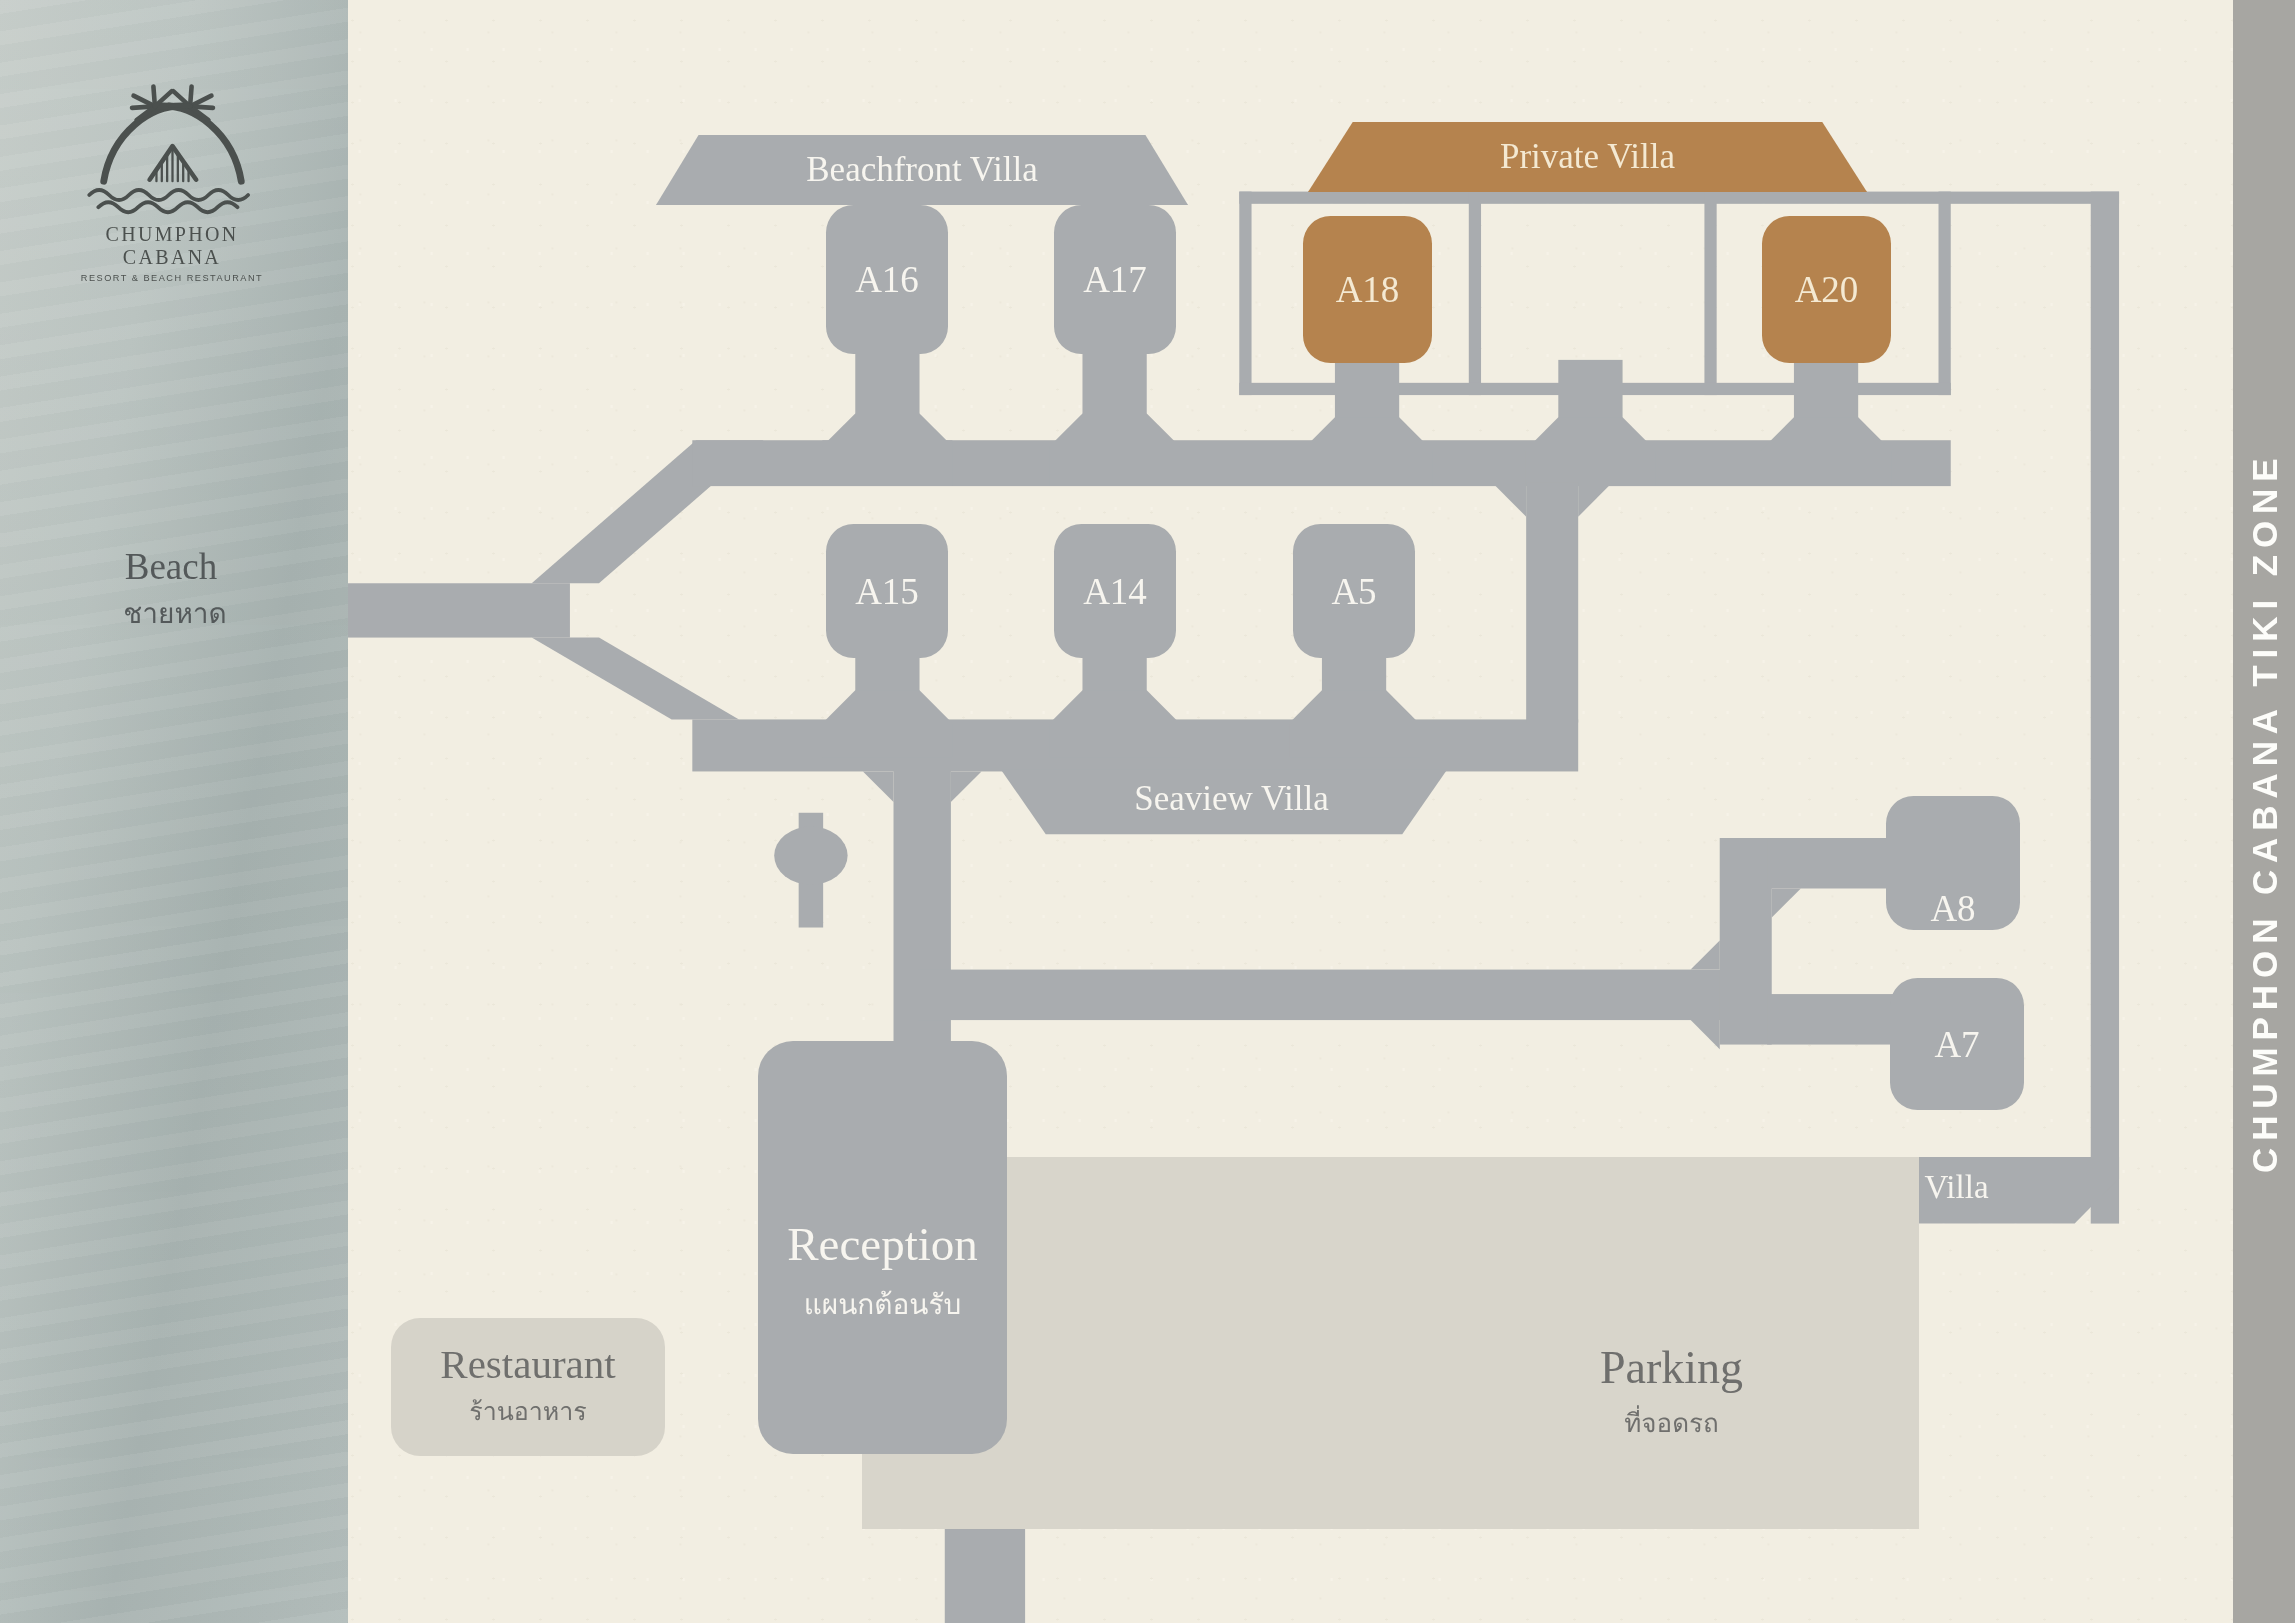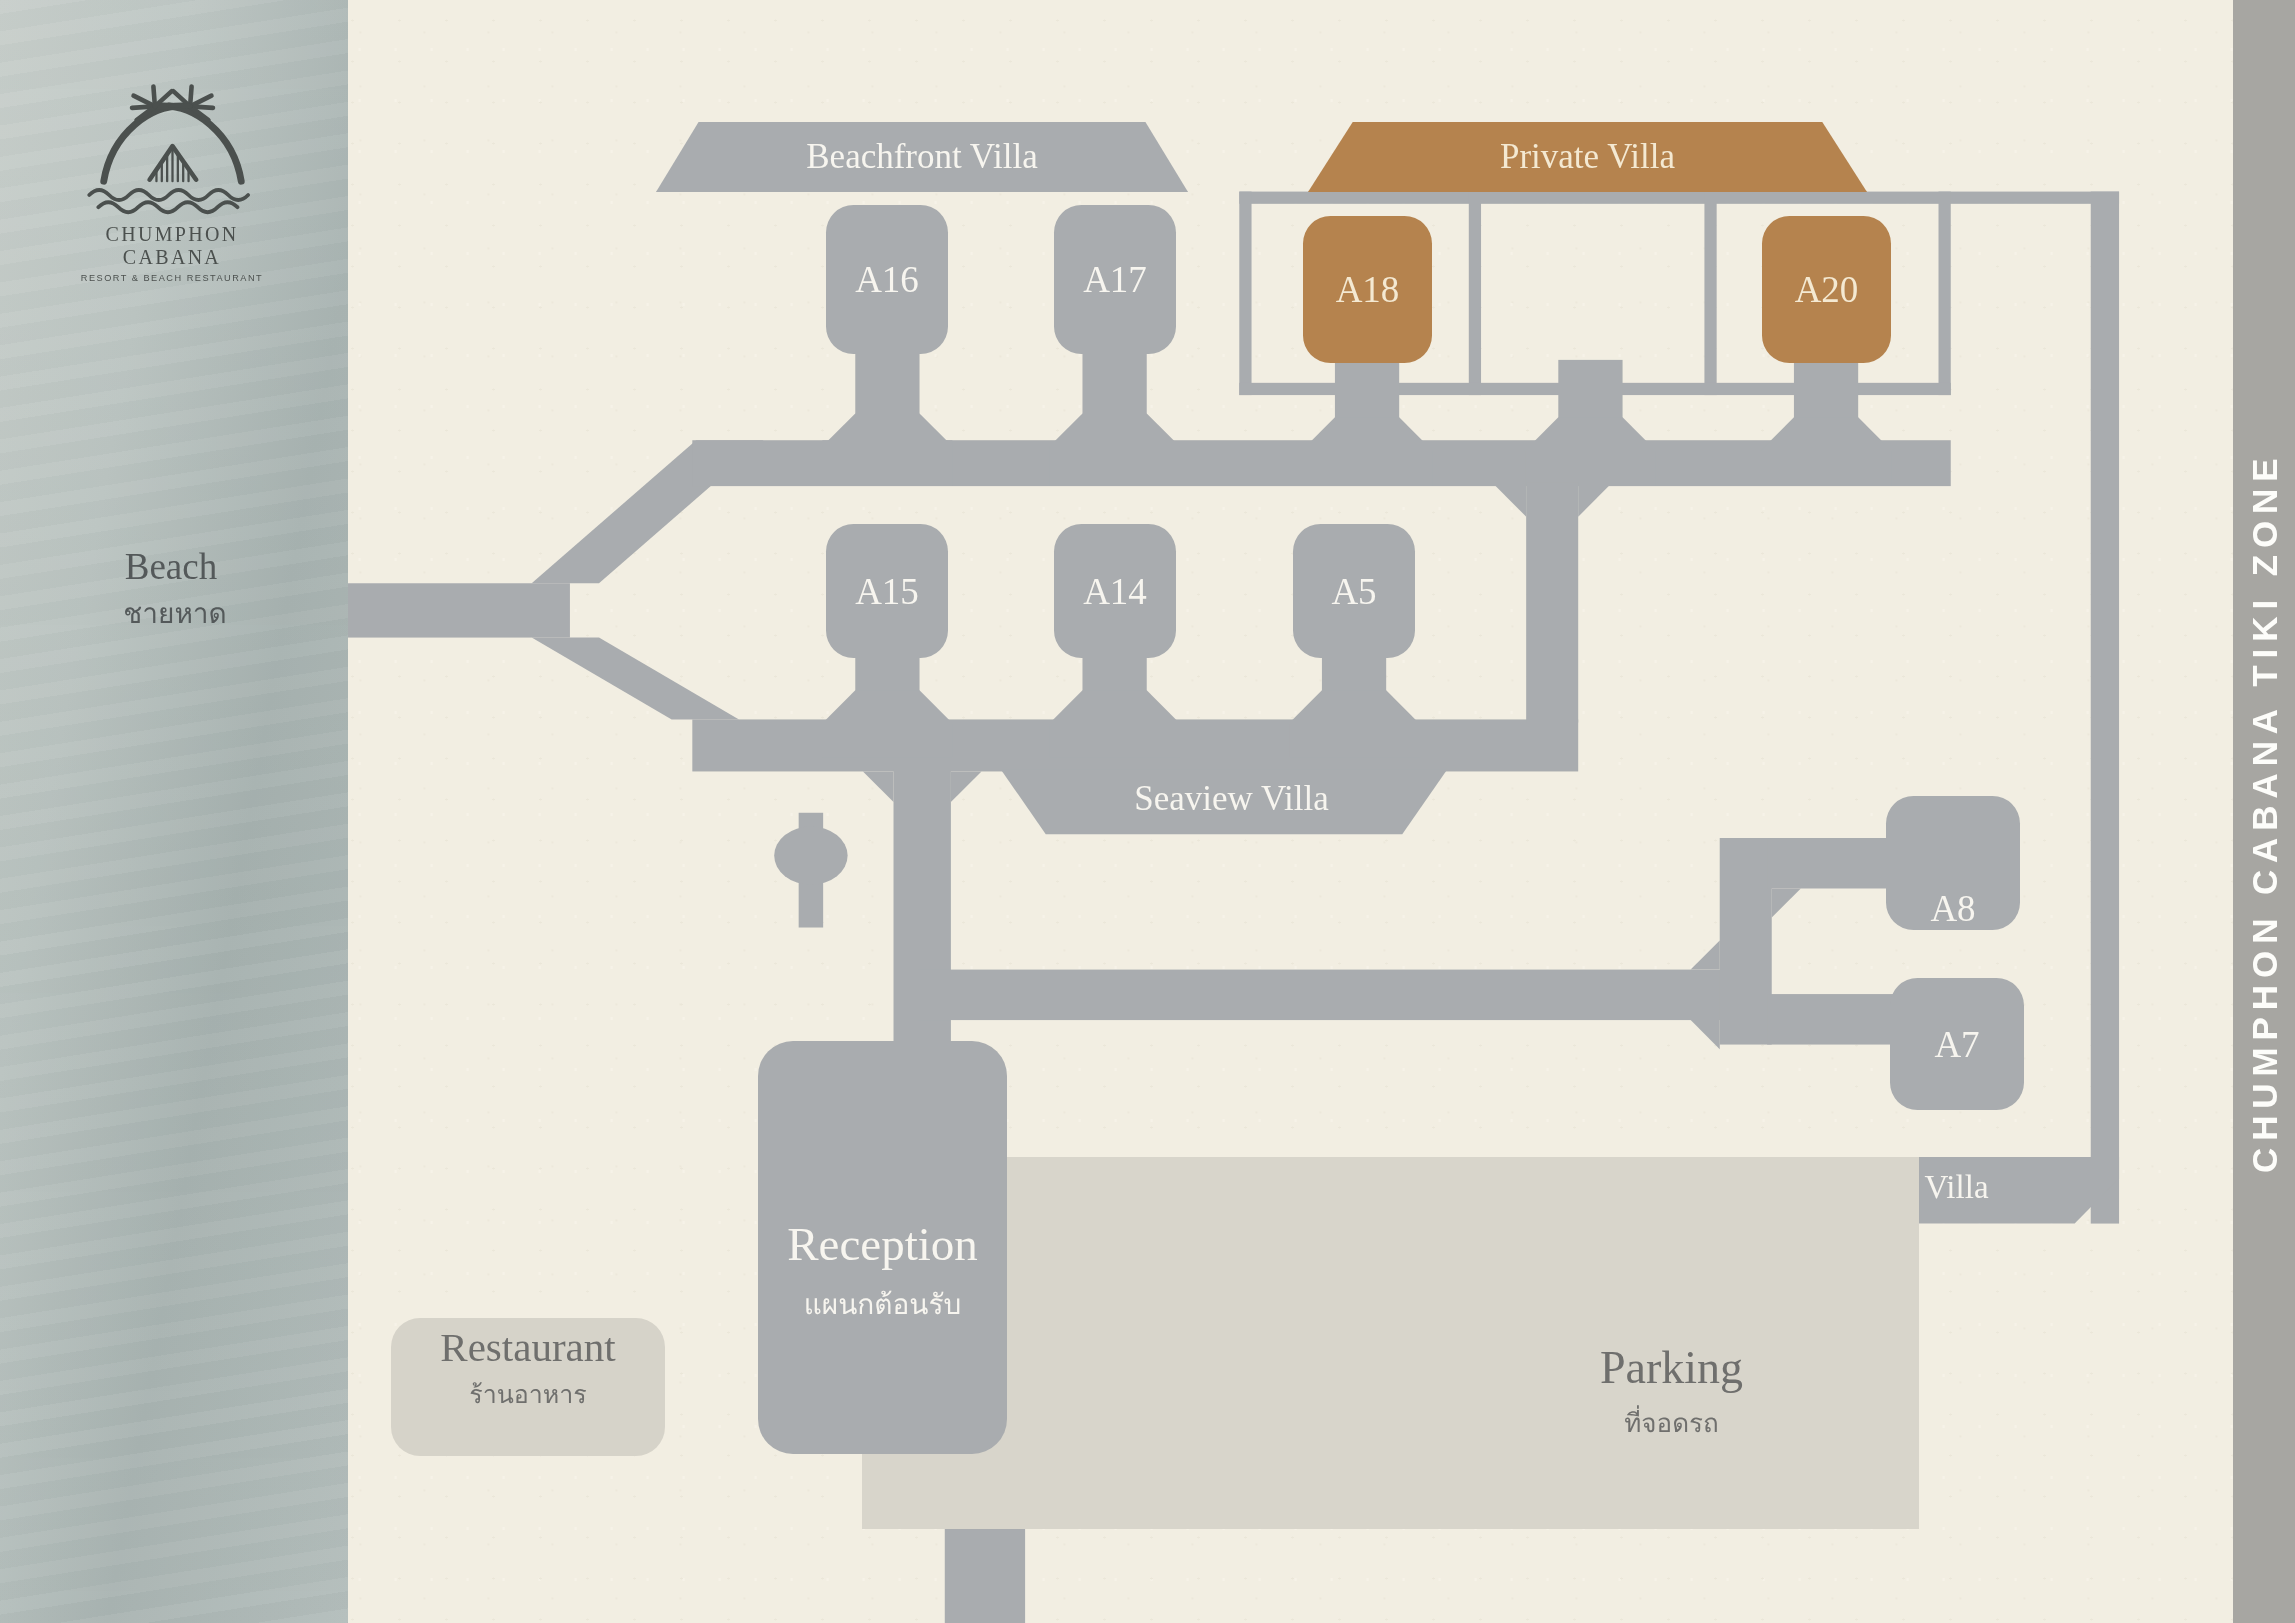--- a/index.html
+++ b/index.html
@@ -27,34 +27,34 @@
   .beach-label{position:absolute;left:56px;top:545px;width:230px;text-align:center;color:var(--beach-text);font-size:37px;}
   .beach-label-th{position:absolute;left:60px;top:591px;width:230px;text-align:center;color:var(--beach-text);font-size:28px;font-family:"DejaVu Sans",sans-serif;}
   
   .right-strip{position:absolute;left:2233px;top:0;width:63px;height:1624px;background:var(--right-strip);}
   .right-strip-label{position:absolute;left:0;top:0;width:63px;height:1624px;display:flex;align-items:center;justify-content:center;
     writing-mode:vertical-rl;transform:rotate(180deg);font-family:"Liberation Sans",sans-serif;font-weight:700;
     font-size:35px;letter-spacing:6.9px;color:#fdfdfa;}
   
   .banner{position:absolute;top:122px;height:70px;line-height:69px;text-align:center;font-size:35px;
     clip-path:polygon(8% 0,92% 0,100% 100%,0 100%);}
-  .banner.gray{background:var(--path-gray);color:var(--white-text);}
+  .banner.gray{background:var(--path-gray);color:var(--white-text);margin-top:13px;}
   .banner.brown{background:var(--brown);color:var(--brown-text);text-align:center;}
   
   .villa{position:absolute;border-radius:27.5px;display:flex;align-items:center;justify-content:center;font-size:37px;}
   .villa.gray{background:var(--villa-gray);color:var(--white-text);}
   .villa.brown{background:var(--brown);color:var(--brown-text);}
   
   .reception-box{position:absolute;left:758px;top:1041px;width:249px;height:413px;border-radius:35px;background:var(--path-gray);
     color:var(--white-text);text-align:center;}
   .reception-en{font-size:47px;margin-top:176px;}
   .reception-th{font-size:28px;margin-top:10.7px;font-family:"DejaVu Sans",sans-serif;}
   .restaurant-box{position:absolute;left:391px;top:1318px;width:274px;height:138px;border-radius:29px;background:var(--restaurant-fill);
     color:var(--label-dark);text-align:center;}
-  .restaurant-en{font-size:41px;margin-top:5px;}
+  .restaurant-en{font-size:41px;margin-top:22px;}
   .restaurant-th{font-size:25px;margin-top:3.1px;font-family:"DejaVu Sans",sans-serif;}
   .parking-area{position:absolute;left:862px;top:1157px;width:1057px;height:372px;background:var(--parking-fill);}
   .parking-label{position:absolute;left:1442px;top:1341px;width:459px;text-align:center;color:var(--label-dark);font-size:46px;}
   .parking-label-th{position:absolute;left:1442px;top:1402px;width:459px;text-align:center;color:var(--label-dark);font-size:26px;font-family:"DejaVu Sans",sans-serif;}
   .seaview-label{position:absolute;left:1002px;top:779px;width:459px;text-align:center;color:var(--white-text);font-size:35px;}
   .elder-label{position:absolute;left:1614px;top:1169px;width:474px;text-align:center;color:var(--white-text);font-size:33px;}
   svg.paths{position:absolute;left:0;top:0;}
   .shadow-lip{box-shadow:0 4.6px 0 rgba(90,90,85,.18);}
 </style>
 </head>

